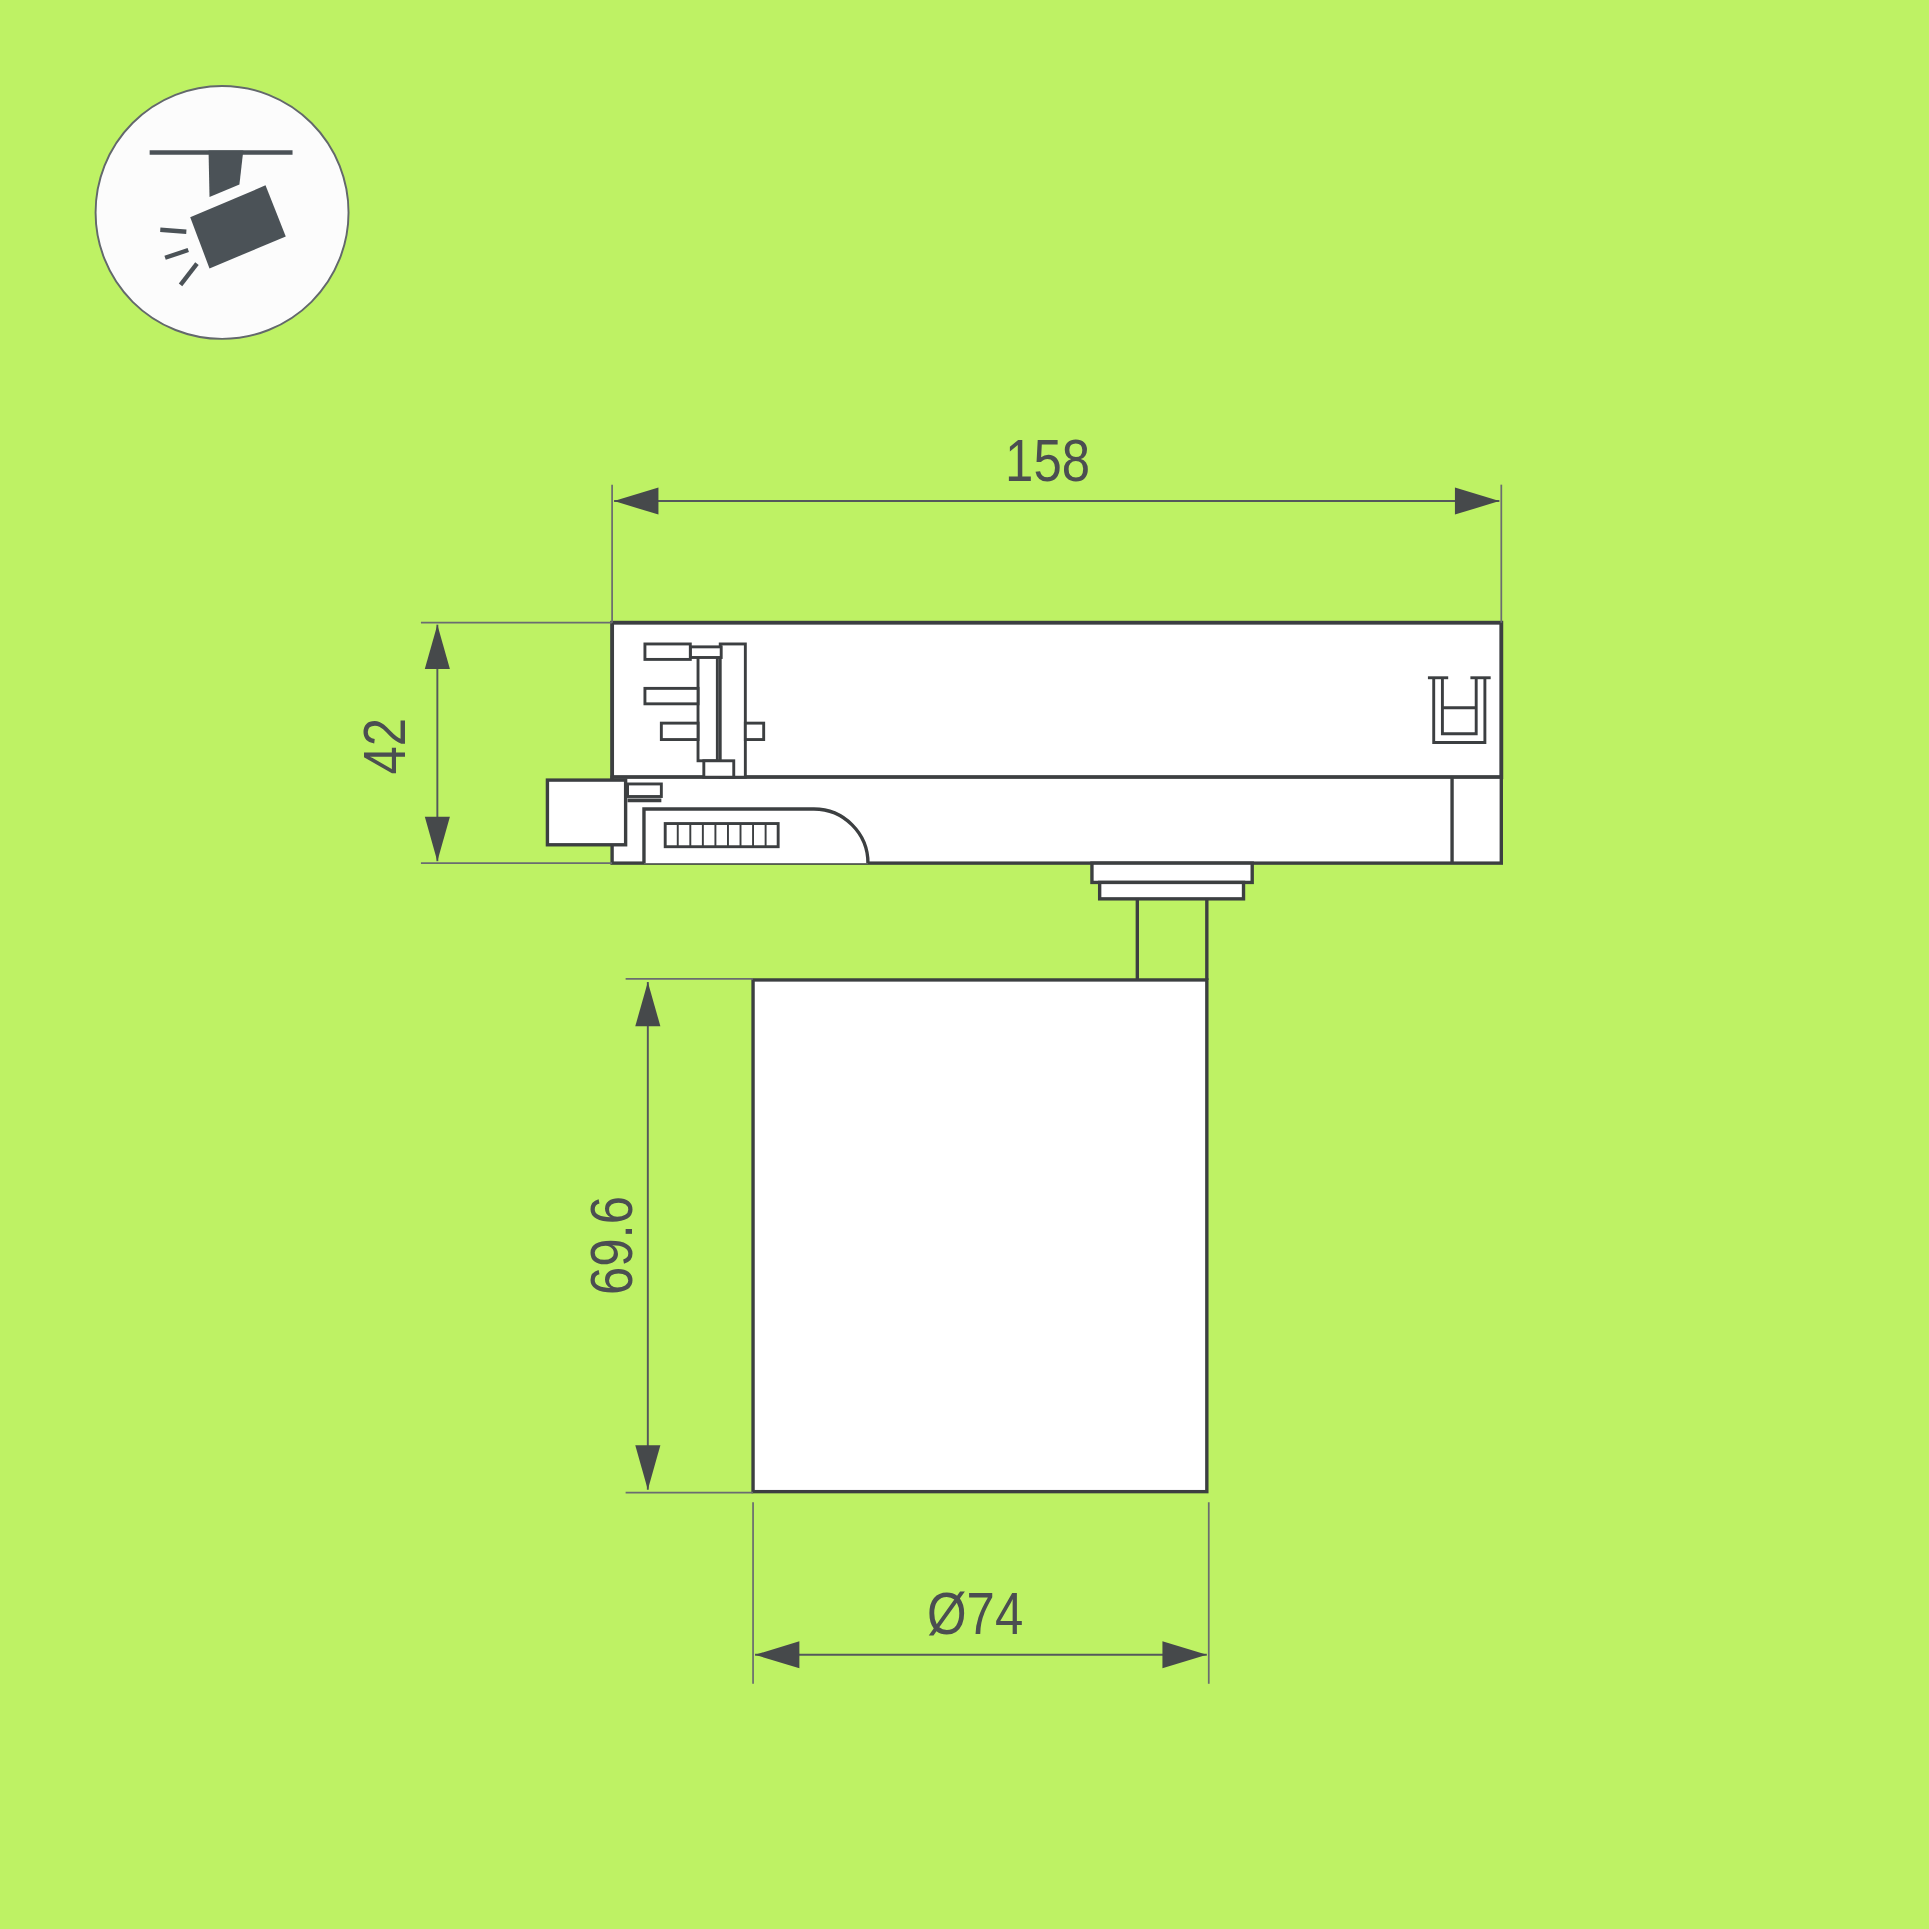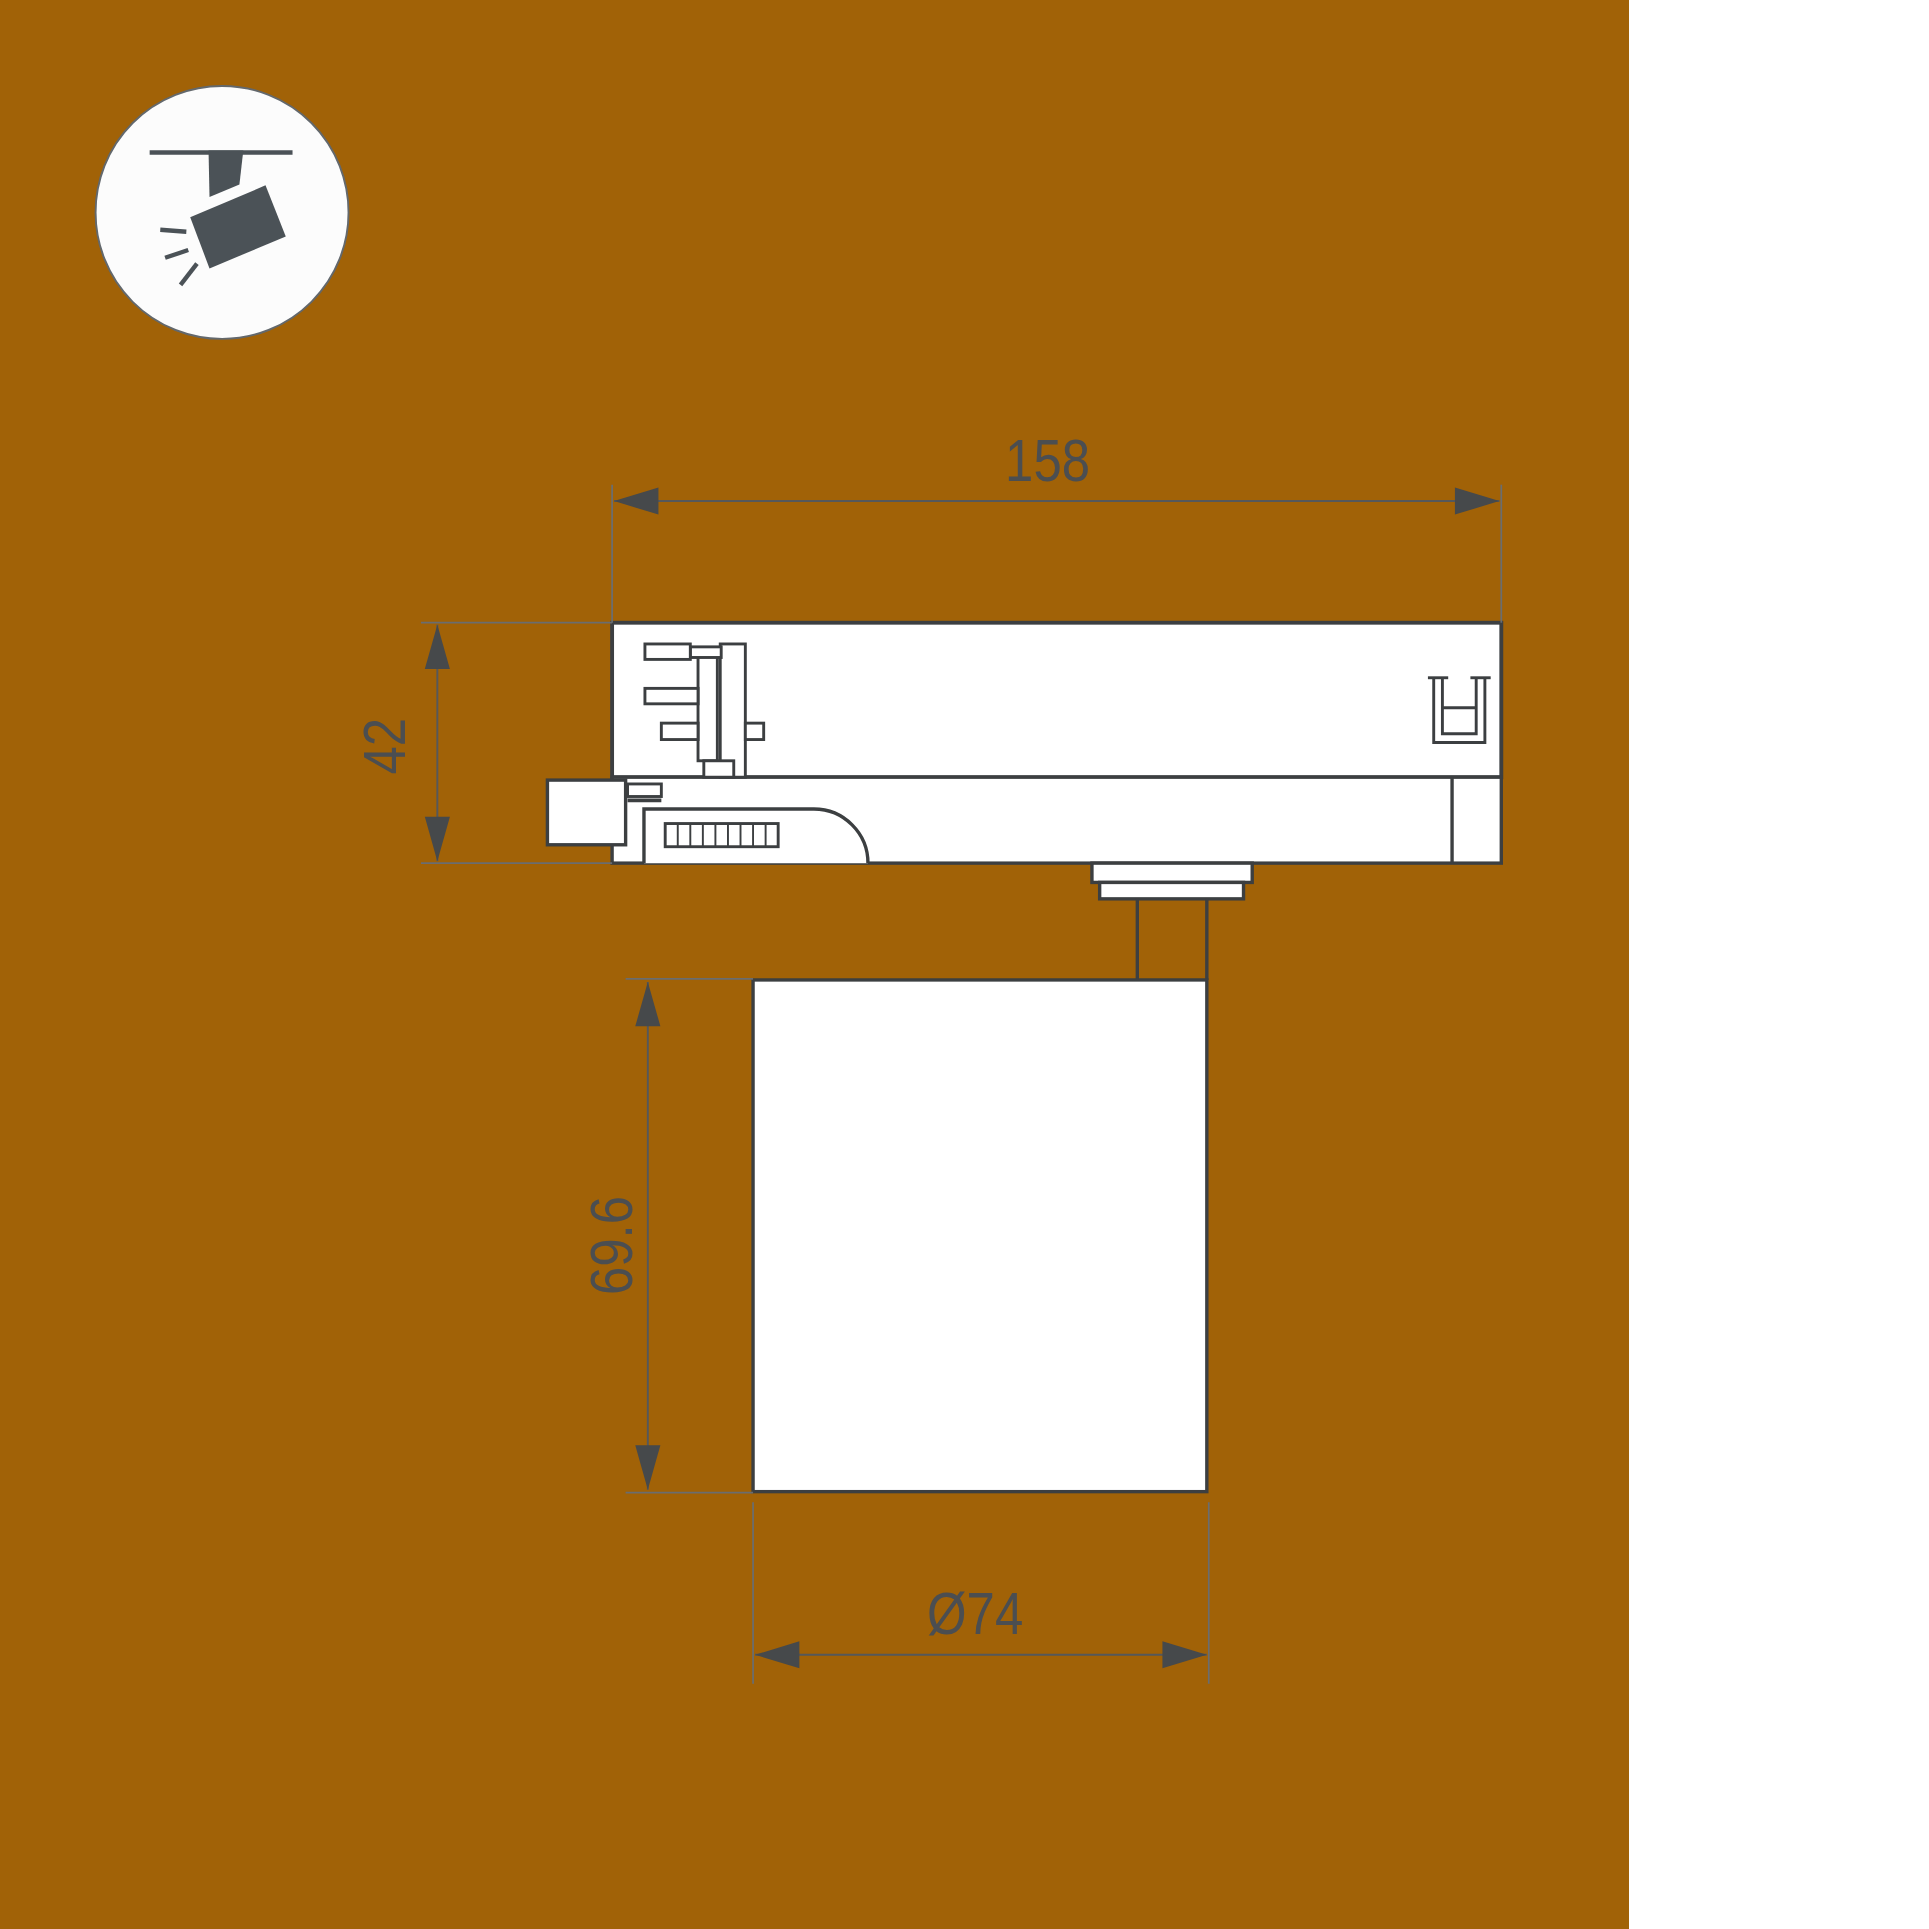--- a/index.html
+++ b/index.html
@@ -2,23 +2,23 @@
 <html><head>
 <meta charset="utf-8">
 <style>
   html, body {
     margin: 0;
     padding: 0;
     background: #ffffff;
   }
   .page {
     position: relative;
-    width: 1629px;
+    width: 1929px;
     height: 1929px;
-    background: #a16207;
+    background: #bef264;
     overflow: hidden;
     font-family: "Liberation Sans", sans-serif;
   }
   svg { display: block; }
   .dim-text {
     font-family: "Liberation Sans", sans-serif;
     font-size: 62px;
     fill: #4b4e51;
     letter-spacing: 0px;
   }

